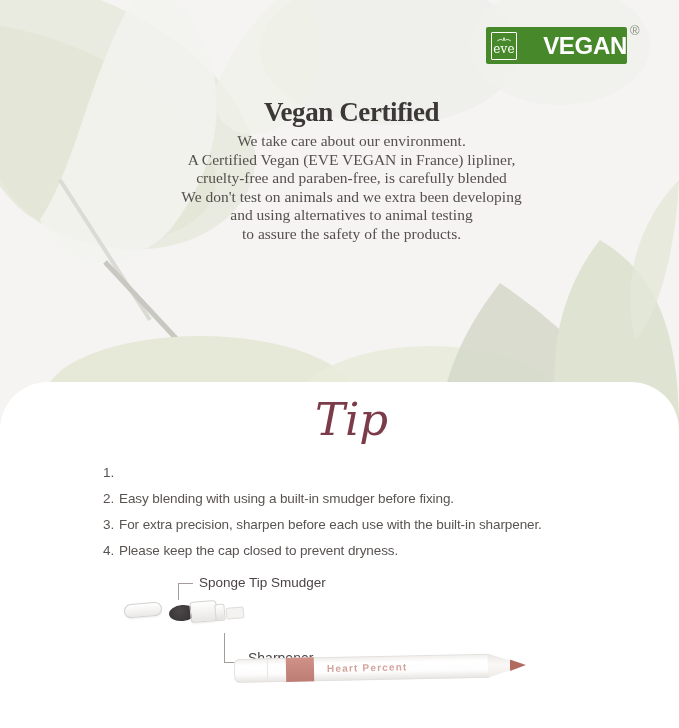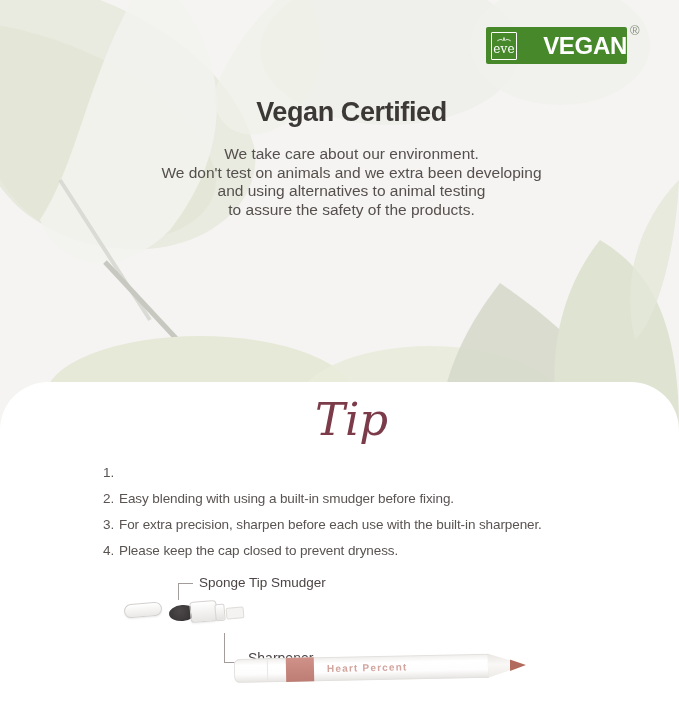--- a/index.html
+++ b/index.html
@@ -10,23 +10,23 @@
   .hero-bg{position:absolute; left:0; top:0; width:679px; height:430px;}
   .logo{position:absolute; left:486px; top:27px; width:141px; height:37px;}
   .logo-box{position:absolute; left:0; top:0; width:141px; height:37px; border-radius:2px;
             display:flex; align-items:center;}
   .eve-box{width:30px; height:28px; margin-left:5px; border:1.5px solid #ffffff; border-radius:1px;
            display:flex; flex-direction:column; align-items:center; justify-content:center; box-sizing:border-box;}
   .eve-text{color:#ffffff; font-family:"DejaVu Serif", serif; font-size:12px; line-height:11px; letter-spacing:.3px;}
   .vegan-text{color:#ffffff; font-weight:bold; font-size:24px; letter-spacing:-.3px; margin-left:26px; line-height:36px;}
   .reg-mark{position:absolute; left:144px; top:-4px; font-size:13px; color:#85907d;}
 
-  .hero-copy{position:absolute; left:24px; right:0; top:0; text-align:center;}
+  .hero-copy{position:absolute; left:24px; right:0; top:0; text-align:center;font-family:Liberation Serif, serif;}
   .hero-title{margin-top:97px; font-size:27px; font-weight:bold; color:#3b3836; letter-spacing:-.4px;}
-  .hero-lines{margin-top:17px; font-size:15.5px; line-height:18.6px; color:#55504d; white-space:nowrap;}
+  .hero-lines{margin-top:4px; font-size:15.5px; line-height:18.6px; color:#55504d; white-space:nowrap;}
 
   
   .panel{position:absolute; left:0; top:382px; width:679px; height:346px; background:#ffffff;
          border-radius:48px 48px 0 0;}
 
   .tip-heading{position:absolute; left:24px; right:0; top:14px; text-align:center;
                font-family:"DejaVu Serif", serif; font-style:italic; font-size:45px; line-height:48px;}
 
   .tip-list{position:absolute; left:103px; top:83px;}
   .tip-item{display:flex; font-size:13.5px; letter-spacing:-.1px; color:#595351; height:26px; align-items:flex-start; white-space:nowrap;}
@@ -104,20 +104,22 @@
       </div>
       <span class="vegan-text">VEGAN</span>
     </div>
     <span class="reg-mark">®</span>
   </div>
 
   <div class="hero-copy">
     <div class="hero-title">Vegan Certified</div>
     <div class="hero-lines">
       <div>We take care about our environment.</div>
+      <div>A Certified Vegan (EVE VEGAN in France) lipliner,</div>
+      <div>cruelty-free and paraben-free, is carefully blended</div>
       <div>We don't test on animals and we extra been developing</div>
       <div>and using alternatives to animal testing</div>
       <div>to assure the safety of the products.</div>
     </div>
   </div>
 
   <div class="panel">
 
     <div class="tip-heading" style="color:#7c3b49;">Tip</div>
 

